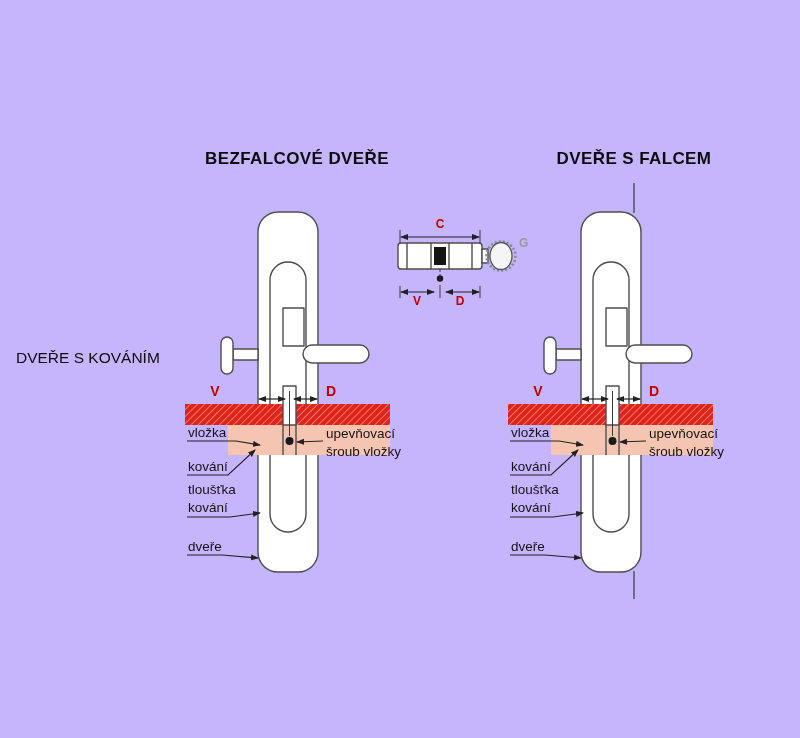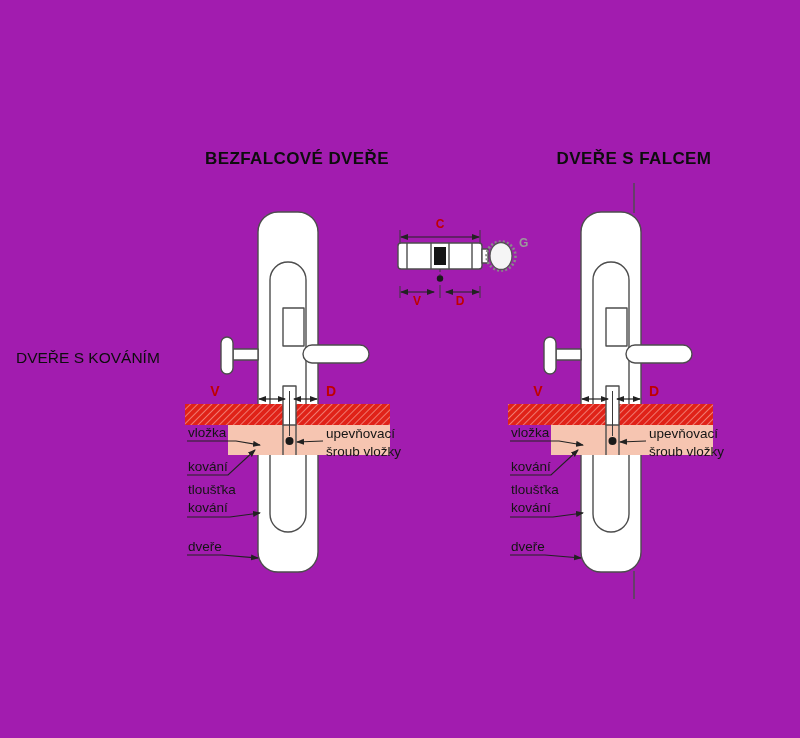--- a/index.html
+++ b/index.html
@@ -1,16 +1,16 @@
 <!DOCTYPE html>
 <html><head>
 <meta charset="utf-8">
 <style>
   html,body{margin:0;padding:0;background:#ffffff;}
-  .canvas{position:relative;width:800px;height:738px;background:#a21caf;overflow:hidden;}
+  .canvas{position:relative;width:800px;height:738px;background:#c4b5fd;overflow:hidden;}
   svg{display:block;}
   text{user-select:none;}
   .outline{fill:#ffffff;stroke:#4d4d4d;stroke-width:1.4;stroke-linejoin:round;}
   .line{stroke:#4d4d4d;stroke-width:1.4;fill:none;}
   .thin{stroke:#3a3a3a;stroke-width:1;fill:none;}
   .dash{stroke-dasharray:3 2;}
   .dim{stroke:#222222;stroke-width:1.2;fill:none;}
   .leader{stroke:#222222;stroke-width:1.1;fill:none;}
   .lbl{font:13.5px "Liberation Sans",sans-serif;fill:#141414;}
   .dimletter{font:bold 14px "Liberation Sans",sans-serif;}

